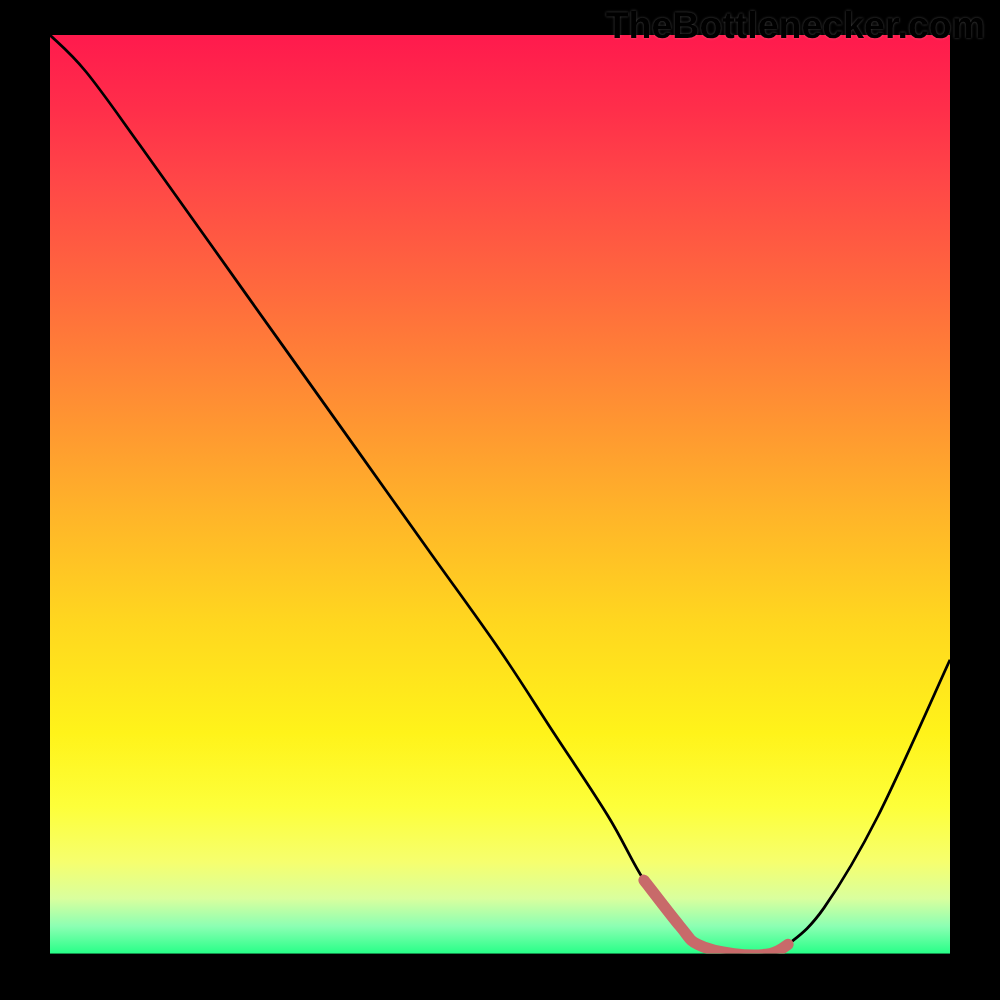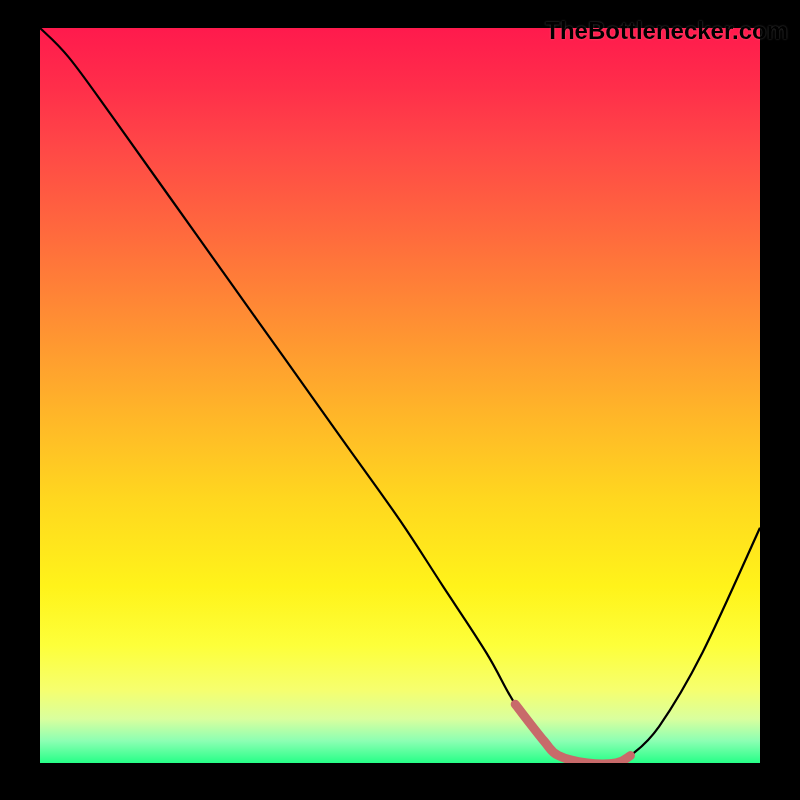--- a/index.html
+++ b/index.html
@@ -8,25 +8,24 @@
     height: 800px;
     background: #000;
     position: relative;
     font-family: Arial, sans-serif;
   }
   .attribution {
     position: absolute;
     top: 4px;
     right: 12px;
     color: #000;
-    font-size: 24px;
+    font-size: 30px;
     font-weight: bold;
     z-index: 10;
     text-shadow: 0 0 2px rgba(255,255,255,0.3);
-    margin-top: 13px;
   }
   .plot-outer {
     position: absolute;
     left: 40px;
     top: 28px;
     width: 720px;
     height: 735px;
     background: #000;
   }
   .plot-area {

